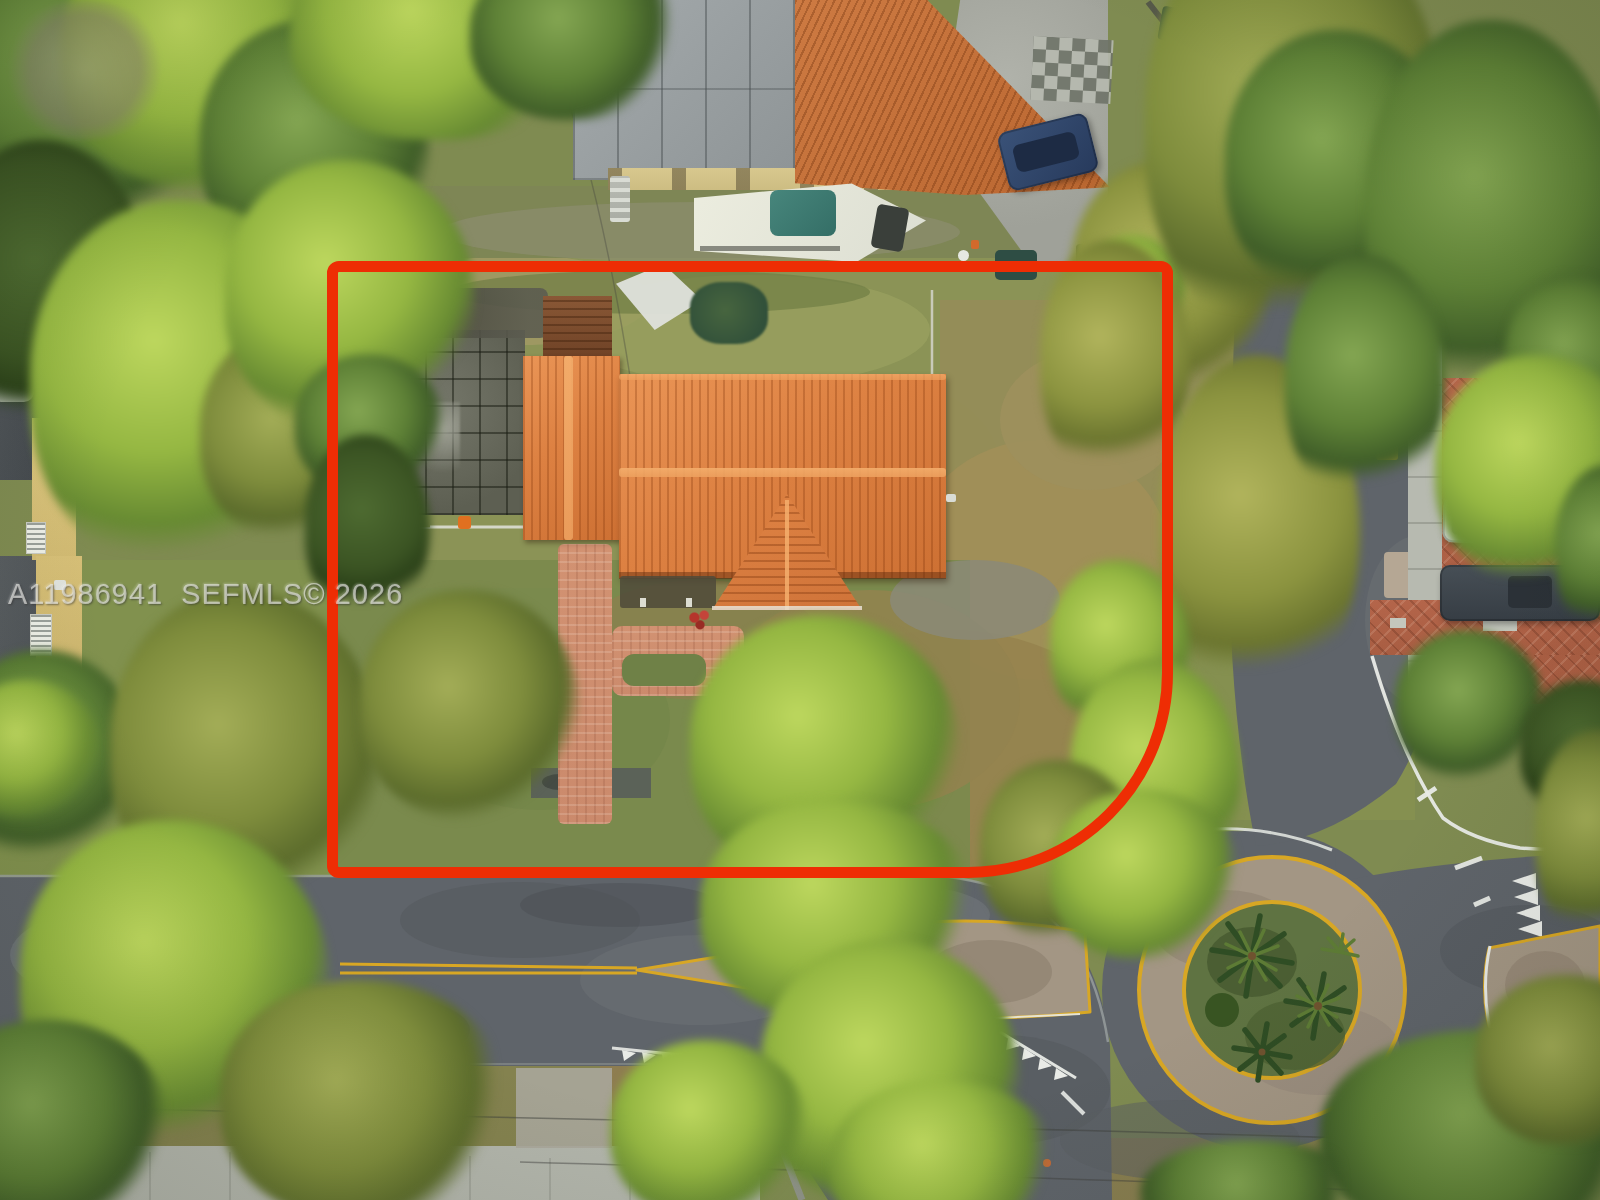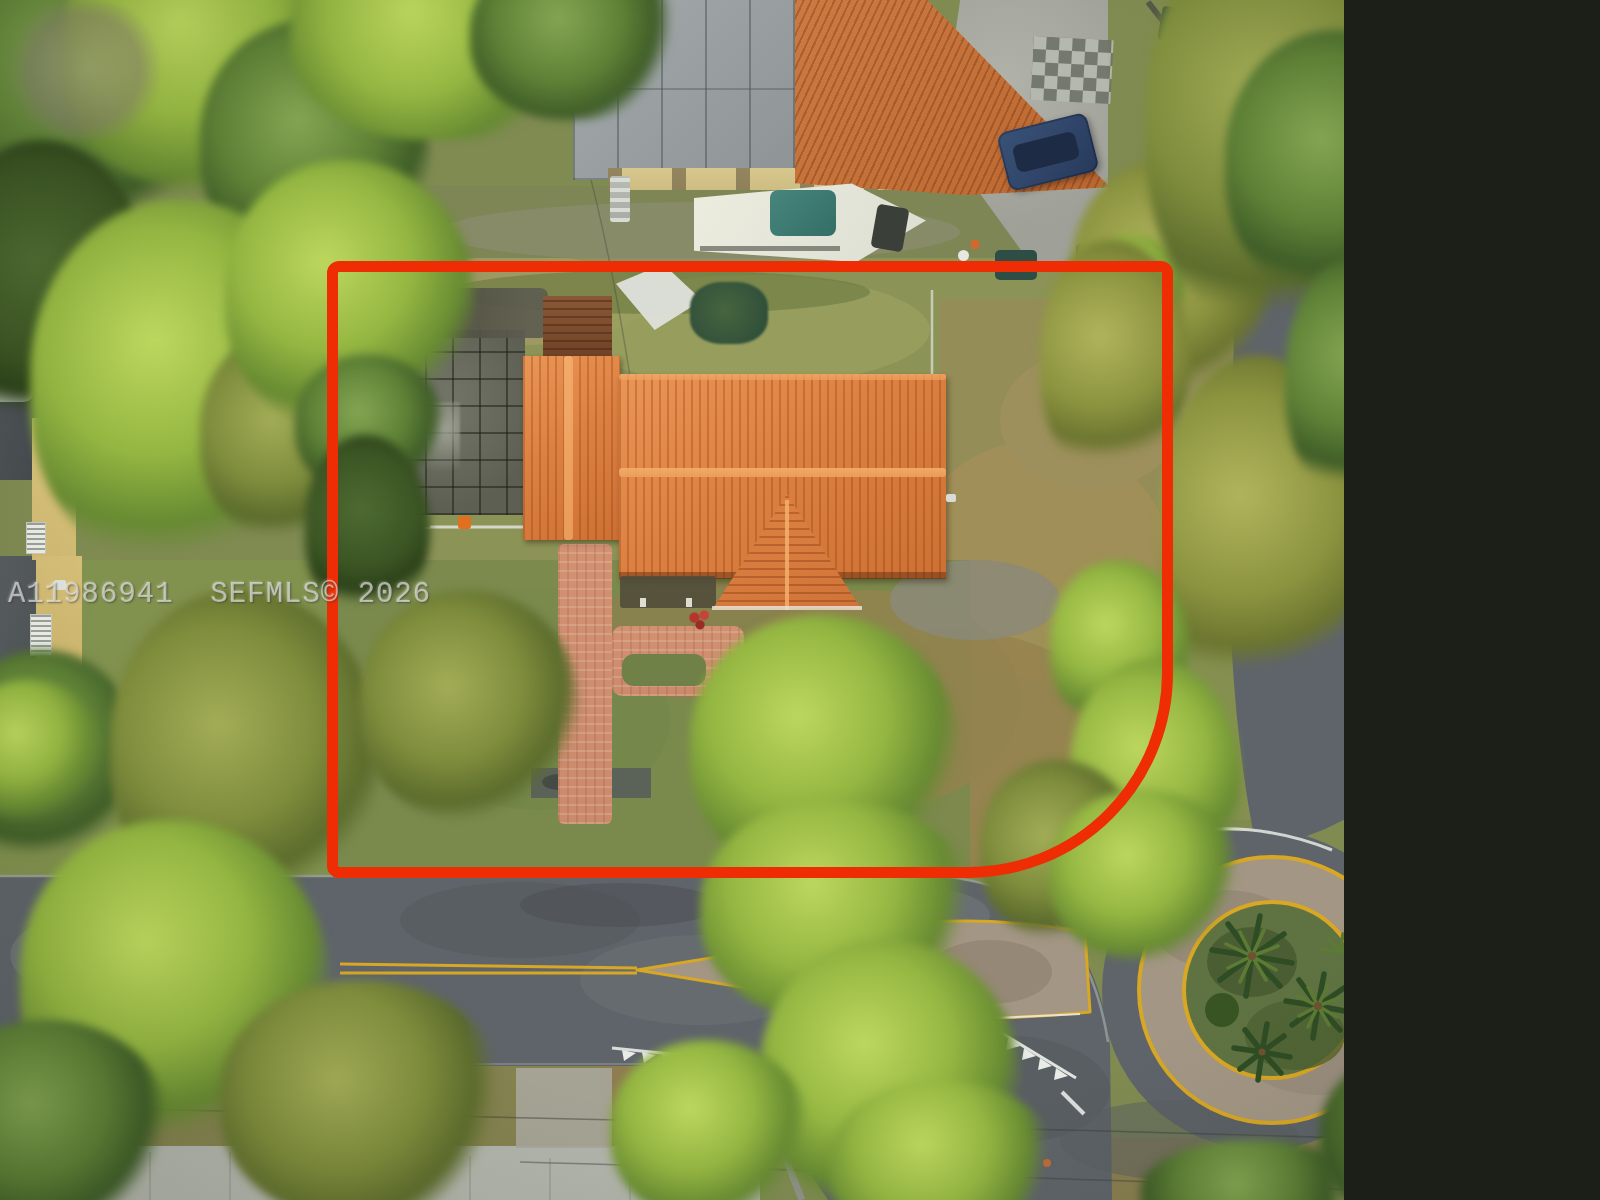--- a/index.html
+++ b/index.html
@@ -1,16 +1,16 @@
 <!DOCTYPE html>
 <html style="--boundary-red: #ee2d04; --roof-tile: #dd8142; --neighbor-roof: #b96630; --walkway-paver: #cb8a6c; --brick-drive: #b4654a; --asphalt: #5f646a; --concrete: #b2b5ab; --marking-yellow: #d8a724; --marking-white: #e9ebe7; --grass: #7f8b51; --dry-grass: #9c8c59; --roundabout-paver: #a39684; --palm-green: #2f4d24; --patio-gray: #5d5f52;"><head>
 <meta charset="utf-8">
 <style>
   html,body{margin:0;padding:0;background:#1c1e18;font-family:"Liberation Sans",sans-serif;}
-  #photo{position:relative;width:1344px;height:1200px;overflow:hidden;background:var(--grass,#7f8b51);font-family:Liberation Mono, monospace;}
+  #photo{position:relative;width:1600px;height:1200px;overflow:hidden;background:var(--grass,#7f8b51);}
   .abs{position:absolute;}
   svg.layer{position:absolute;left:0;top:0;}
   
   .tree{position:absolute;border-radius:48% 52% 50% 46%;filter:blur(4px);}
   .tg1{background:radial-gradient(circle at 40% 38%,#bdd75e 0%,#95b742 38%,#678a32 62%,rgba(90,120,45,0) 72%);}
   .tg2{background:radial-gradient(circle at 42% 40%,#84a652 0%,#5e8136 40%,#3f5d28 62%,rgba(60,90,40,0) 72%);}
   .tg3{background:radial-gradient(circle at 40% 42%,#a3ad57 0%,#7e8c3c 40%,#5c6c2c 62%,rgba(90,100,45,0) 72%);}
   .tg4{background:radial-gradient(circle at 45% 40%,#4e6b31 0%,#3b5423 45%,#2b4119 62%,rgba(40,60,25,0) 72%);}
   .tg5{background:radial-gradient(circle at 40% 40%,#b1b45c 0%,#8b933f 42%,#6b752f 62%,rgba(105,115,50,0) 72%);}
   .branches{background:radial-gradient(circle at 50% 50%,#a39b8b 0%,#877f6f 50%,rgba(130,120,105,0) 70%);opacity:.55;filter:blur(2px);border-radius:50%;}

